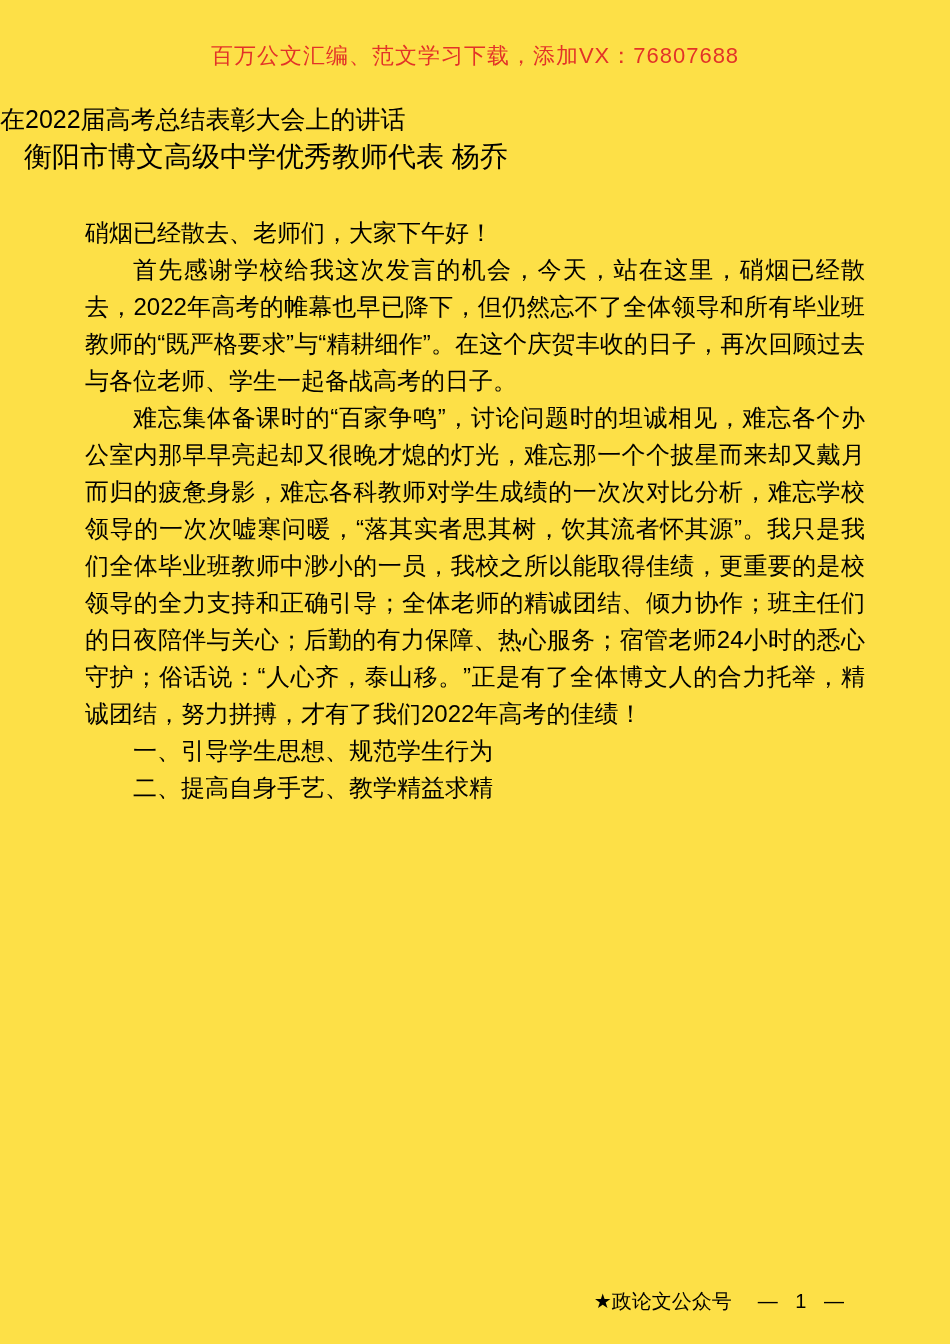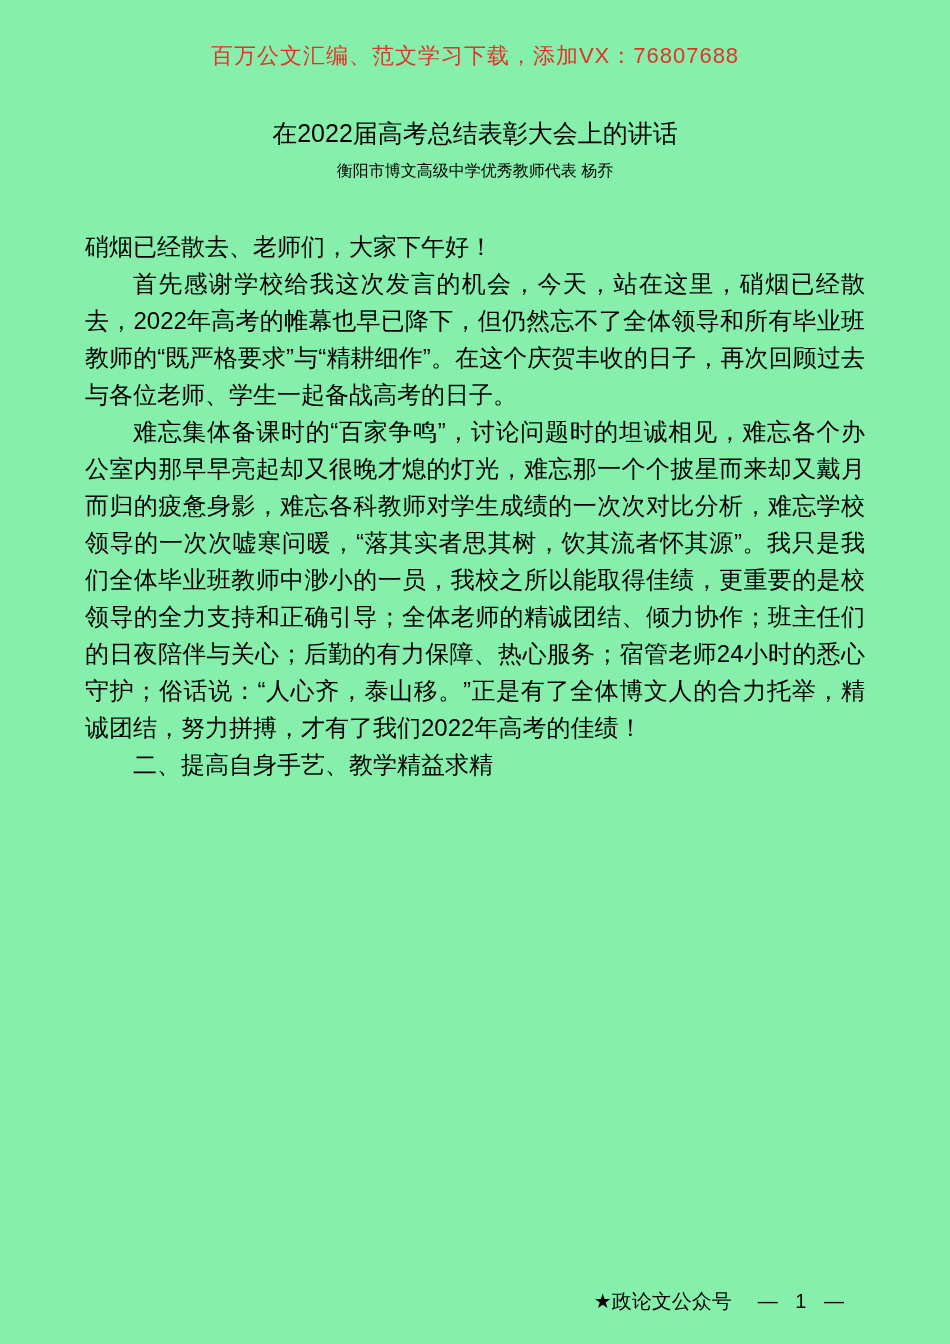--- a/index.html
+++ b/index.html
@@ -19,33 +19,33 @@
   }
   .promo {
     margin-top: 42px;
     text-align: center;
     font-size: 22px;
     line-height: 28px;
     color: #e23328;
     letter-spacing: 1px;
   }
   .title-block {
-    margin-top: 44px;
-    text-align: center;
+    margin-top: 30px;
     line-height: 38px;
   }
   .doc-title {
     margin: 0;
     font-size: 25px;
     font-weight: 500;
     line-height: 38px;
   }
   .doc-byline, .doc-date {
-    font-size: 16px;
+    font-size: 28px;
     line-height: 38px;
+    padding-left: 24px;
   }
   .doc-body {
     margin: 38px 85px 0 85px;
     font-size: 24px;
     line-height: 37px;
     text-align: justify;
   }
   .para {
     margin: 0;
     text-indent: 2em;
@@ -68,33 +68,34 @@
   }
   .footer-page {
     margin-left: 26px;
     word-spacing: 12px;
     white-space: pre;
   }
 </style>
 </head>
 <body>
 
-<div class="page" style="background: #86efac; color: rgb(0, 0, 0);">
+<div class="page" style="background: #fde047; color: rgb(0, 0, 0);">
 
   <div class="promo" style="color: rgb(226, 51, 40);">百万公文汇编、范文学习下载，添加VX：76807688</div>
 
   <div class="title-block">
     <h1 class="doc-title">在2022届高考总结表彰大会上的讲话</h1>
     <div class="doc-byline">衡阳市博文高级中学优秀教师代表 杨乔</div>
   </div>
 
   <div class="doc-body" id="doc-body">
       <p class="para salutation">硝烟已经散去、老师们，大家下午好！</p>
       <p class="para body">首先感谢学校给我这次发言的机会，今天，站在这里，硝烟已经散去，2022年高考的帷幕也早已降下，但仍然忘不了全体领导和所有毕业班教师的“既严格要求”与“精耕细作”。在这个庆贺丰收的日子，再次回顾过去与各位老师、学生一起备战高考的日子。</p>
       <p class="para body">难忘集体备课时的“百家争鸣”，讨论问题时的坦诚相见，难忘各个办公室内那早早亮起却又很晚才熄的灯光，难忘那一个个披星而来却又戴月而归的疲惫身影，难忘各科教师对学生成绩的一次次对比分析，难忘学校领导的一次次嘘寒问暖，“落其实者思其树，饮其流者怀其源”。我只是我们全体毕业班教师中渺小的一员，我校之所以能取得佳绩，更重要的是校领导的全力支持和正确引导；全体老师的精诚团结、倾力协作；班主任们的日夜陪伴与关心；后勤的有力保障、热心服务；宿管老师24小时的悉心守护；俗话说：“人心齐，泰山移。”正是有了全体博文人的合力托举，精诚团结，努力拼搏，才有了我们2022年高考的佳绩！</p>
+      <p class="para heading">一、引导学生思想、规范学生行为</p>
       <p class="para heading">二、提高自身手艺、教学精益求精</p>
     </div>
 
   <div class="page-footer">
     <span class="footer-label">★政论文公众号</span>
     <span class="footer-page">— 1 —</span>
   </div>
 
 </div>
 

